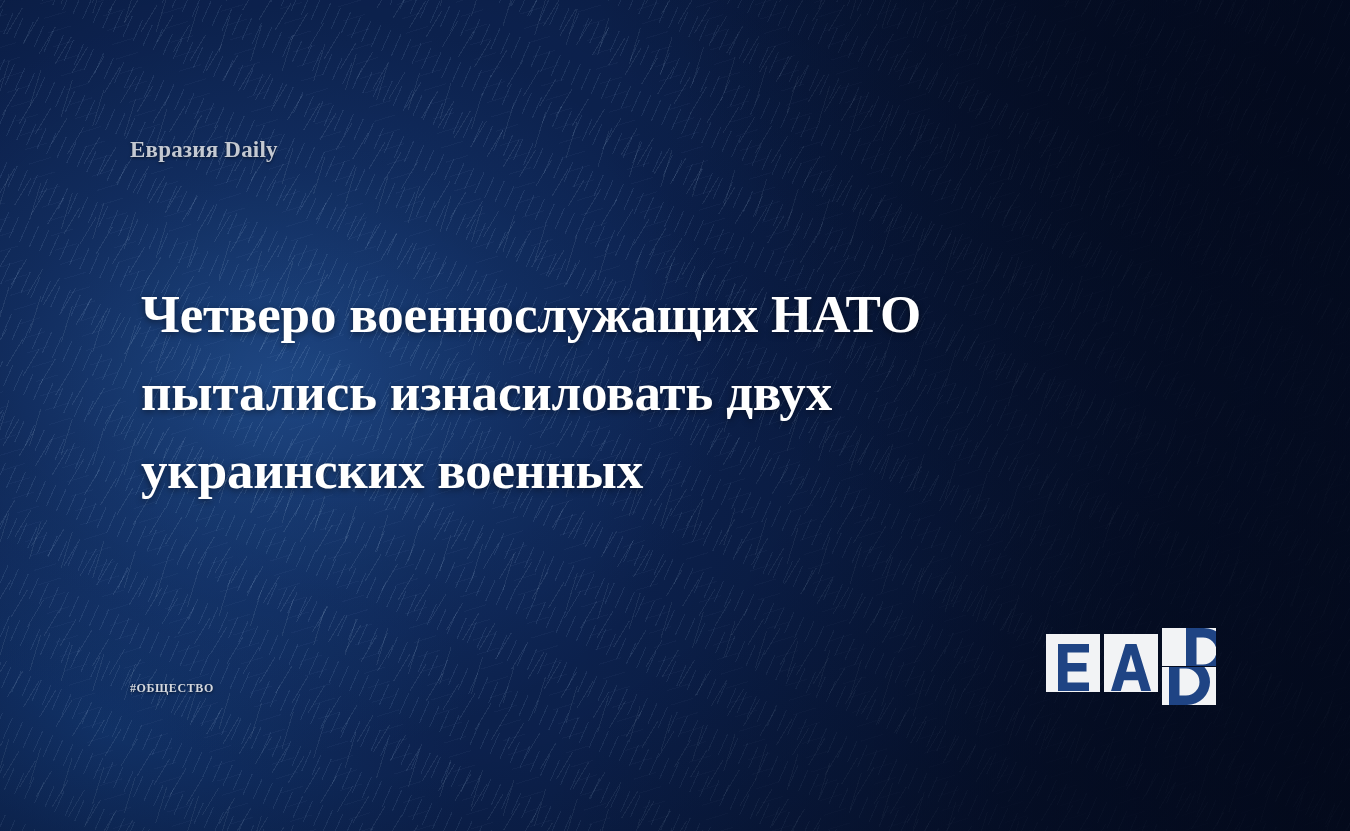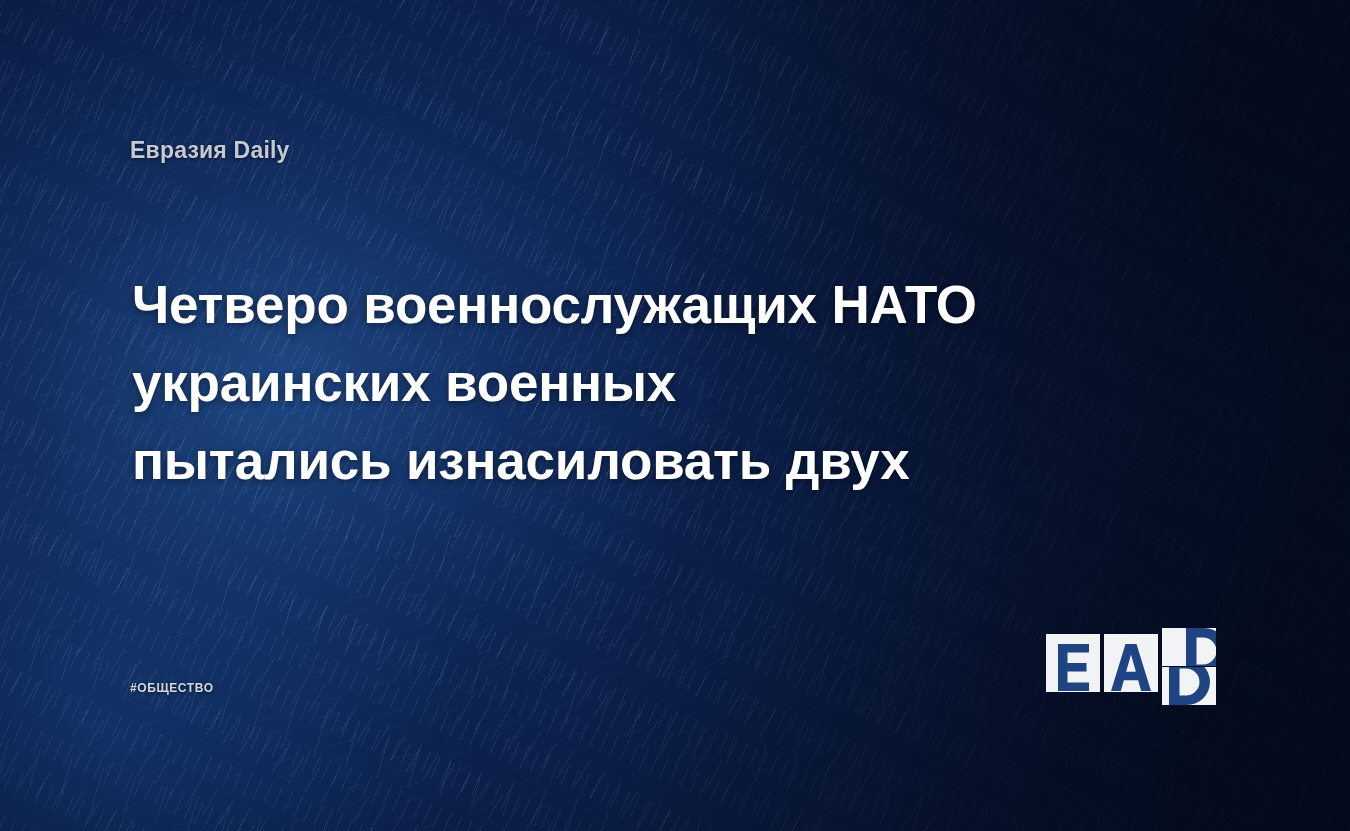--- a/index.html
+++ b/index.html
@@ -134,40 +134,41 @@
     inset: 0;
     background:
       radial-gradient(ellipse 880px 720px at 24% 46%, rgba(0,0,0,0) 0%, rgba(0,0,0,0.10) 55%, rgba(3,9,26,0.62) 100%),
       linear-gradient(100deg, rgba(0,0,0,0) 0%, rgba(0,0,0,0) 46%, rgba(3,10,30,0.45) 78%, rgba(2,7,22,0.68) 100%);
   }
 
   
   .content {
     position: absolute;
     inset: 0;
+    font-family: Liberation Serif, serif;
   }
 
   .brand {
     position: absolute;
     left: 130px;
     top: 137px;
     font-size: 23px;
     font-weight: 700;
     letter-spacing: .2px;
     color: #c4c9d2;
     white-space: nowrap;
     text-shadow: 0 1px 3px rgba(0,0,0,.55);
   }
 
   .headline {
     position: absolute;
     left: 128px;
     top: 262px;
     width: 900px;
-    margin: 4px;
+    margin: 13px;
     font-size: 53px;
     line-height: 78px;
     font-weight: 700;
     color: #ffffff;
     letter-spacing: -0.2px;
     text-shadow: 0 2px 7px rgba(0,0,0,.45);
   }
   .headline .ln { display: block; white-space: nowrap; }
 
   .tag {
@@ -203,22 +204,22 @@
   <div class="streaks s3"></div>
   <div class="streaks s4"></div>
   <div class="bg-vignette"></div>
 
   <div class="content">
 
     <div class="brand">Евразия Daily</div>
 
     <h1 class="headline">
       <span class="ln">Четверо военнослужащих НАТО</span>
+      <span class="ln">пытались изнасиловать двух</span>
       <span class="ln">украинских военных</span>
-      <span class="ln">пытались изнасиловать двух</span>
     </h1>
 
     <div class="tag">#ОБЩЕСТВО</div>
 
     <div class="logo">
       <svg viewBox="0 0 180 84" xmlns="http://www.w3.org/2000/svg" aria-hidden="true">
 
         <g>
           <rect x="1" y="12" width="54" height="58" fill="#f2f3f5"></rect>
           <path d="M13 22 h31 v8.5 h-21.5 v10.5 h19 v8.5 h-19 v11 h21.5 v8.5 h-31 z" fill="#1f4484"></path>

